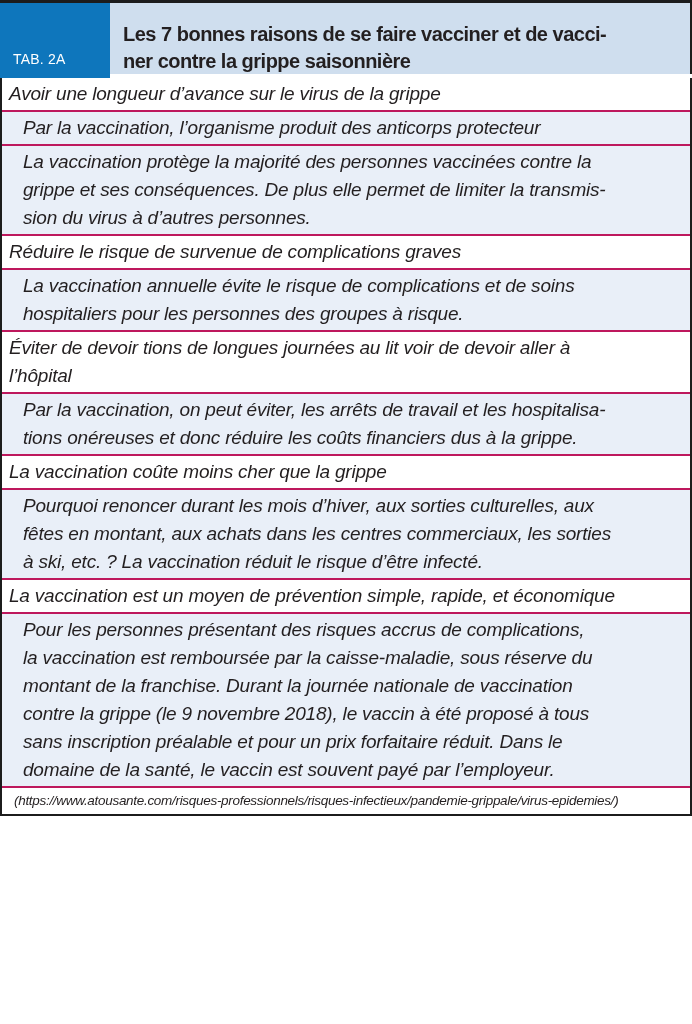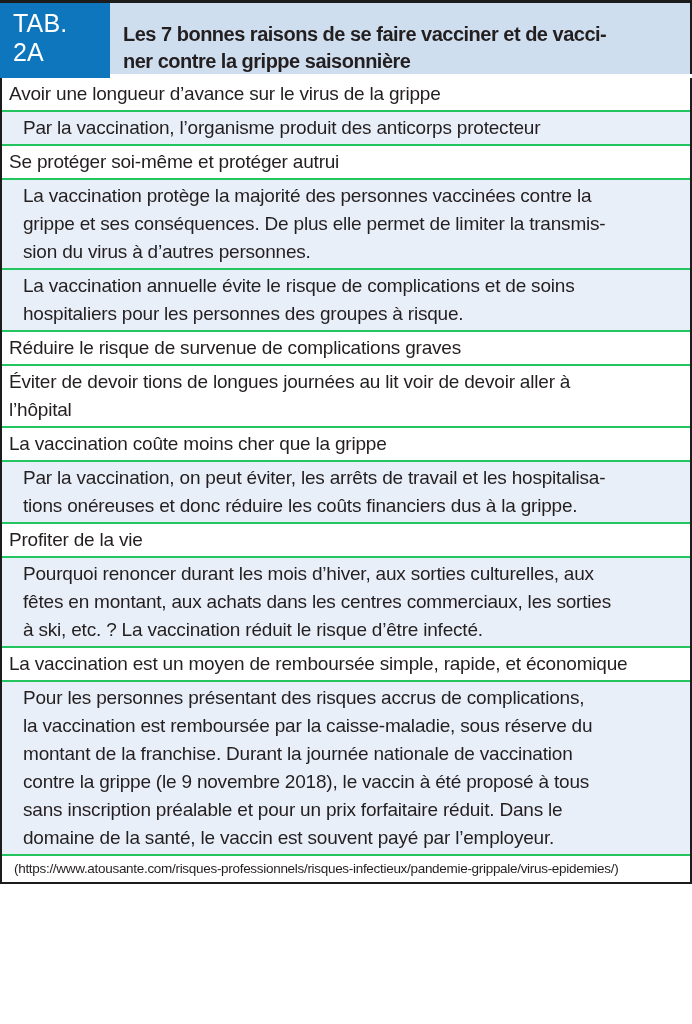--- a/index.html
+++ b/index.html
@@ -14,38 +14,39 @@
   .tbl-header {
     display: flex; align-items: stretch;
     border-top: 3px solid #1c1c1c;
     height: 78px; box-sizing: border-box;
   }
   .tbl-tag {
     width: 110px; flex: 0 0 110px;
     background: #0e76bc; color: #ffffff;
     display: flex; align-items: flex-end;
     padding: 0 12px 11px 13px; box-sizing: border-box;
-    font-size: 25px; letter-spacing: 0.2px;
+    font-size: 14px; letter-spacing: 0.2px;
   }
   .tbl-title {
     flex: 1; background: #cfdeee;
     margin-bottom: 4px;
     border-right: 2px solid #1c1c1c;
     padding: 18px 8px 0 13px; box-sizing: border-box;
     font-weight: bold; font-size: 20px; line-height: 27px;
     letter-spacing: -0.5px; white-space: pre-line;
   }
 
   
   .tbl-body {
     border: 2px solid #1c1c1c; border-top: none;
     box-sizing: border-box;
+    font-style: italic;
   }
   .row {
-    border-top: 2px solid #22c55e;
+    border-top: 2px solid #be185d;
     padding: 2px 8px 2px 7px;
     font-size: 19px; line-height: 28px;
     letter-spacing: -0.2px;
     white-space: pre-line;
     background: #ffffff;
   }
   .row:first-child { border-top: none; }
   .row.detail { background: #e9eff8; padding-left: 21px; }
   .row.source {
     font-size: 13.5px; line-height: 18px;
@@ -61,37 +62,35 @@
 
     <div class="tbl-header">
       <div class="tbl-tag">TAB. 2A</div>
       <div class="tbl-title">Les 7 bonnes raisons de se faire vacciner et de vacci-
 ner contre la grippe saisonnière</div>
     </div>
 
     <div class="tbl-body">
       <div class="row reason">Avoir une longueur d’avance sur le virus de la grippe</div>
       <div class="row detail">Par la vaccination, l’organisme produit des anticorps protecteur</div>
-      <div class="row reason">Se protéger soi-même et protéger autrui</div>
       <div class="row detail">La vaccination protège la majorité des personnes vaccinées contre la
 grippe et ses conséquences. De plus elle permet de limiter la transmis-
 sion du virus à d’autres personnes.</div>
+      <div class="row reason">Réduire le risque de survenue de complications graves</div>
       <div class="row detail">La vaccination annuelle évite le risque de complications et de soins
 hospitaliers pour les personnes des groupes à risque.</div>
-      <div class="row reason">Réduire le risque de survenue de complications graves</div>
       <div class="row reason">Éviter de devoir tions de longues journées au lit voir de devoir aller à
 l’hôpital</div>
-      <div class="row reason">La vaccination coûte moins cher que la grippe</div>
       <div class="row detail">Par la vaccination, on peut éviter, les arrêts de travail et les hospitalisa-
 tions onéreuses et donc réduire les coûts financiers dus à la grippe.</div>
-      <div class="row reason">Profiter de la vie</div>
+      <div class="row reason">La vaccination coûte moins cher que la grippe</div>
       <div class="row detail">Pourquoi renoncer durant les mois d’hiver, aux sorties culturelles, aux
 fêtes en montant, aux achats dans les centres commerciaux, les sorties
 à ski, etc. ? La vaccination réduit le risque d’être infecté.</div>
-      <div class="row reason">La vaccination est un moyen de remboursée simple, rapide, et économique</div>
+      <div class="row reason">La vaccination est un moyen de prévention simple, rapide, et économique</div>
       <div class="row detail">Pour les personnes présentant des risques accrus de complications,
 la vaccination est remboursée par la caisse-maladie, sous réserve du
 montant de la franchise. Durant la journée nationale de vaccination
 contre la grippe (le 9 novembre 2018), le vaccin à été proposé à tous
 sans inscription préalable et pour un prix forfaitaire réduit. Dans le
 domaine de la santé, le vaccin est souvent payé par l’employeur.</div>
       <div class="row source">(https://www.atousante.com/risques-professionnels/risques-infectieux/pandemie-grippale/virus-epidemies/)</div>
     </div>
 
   </div>

